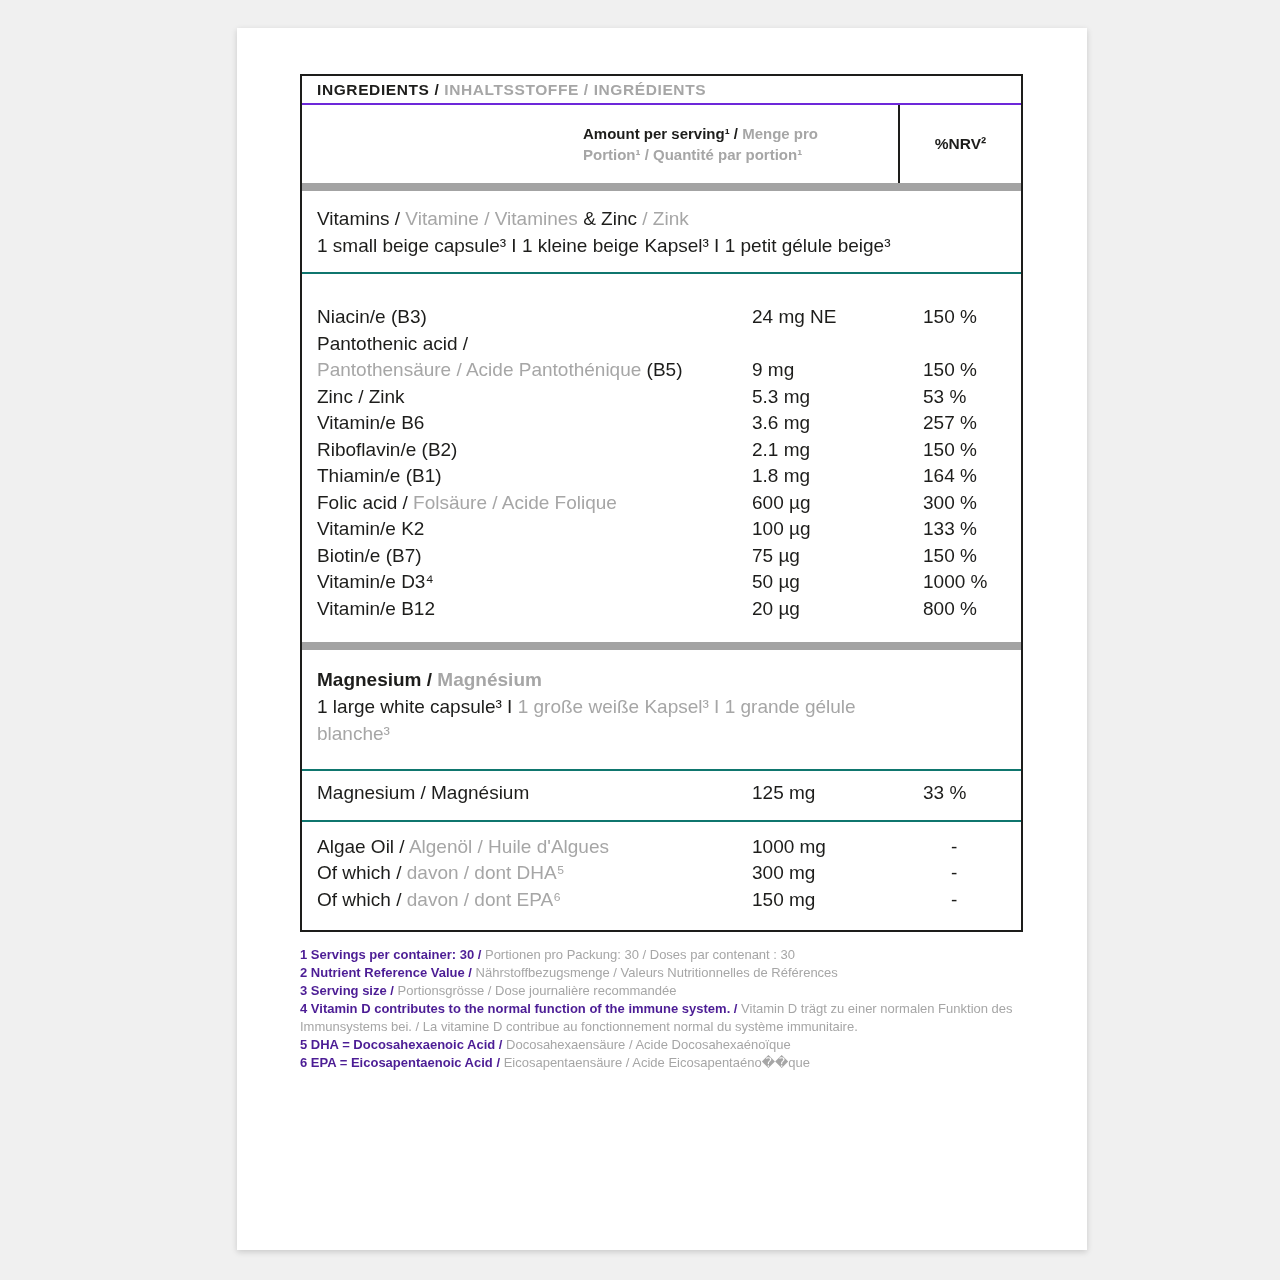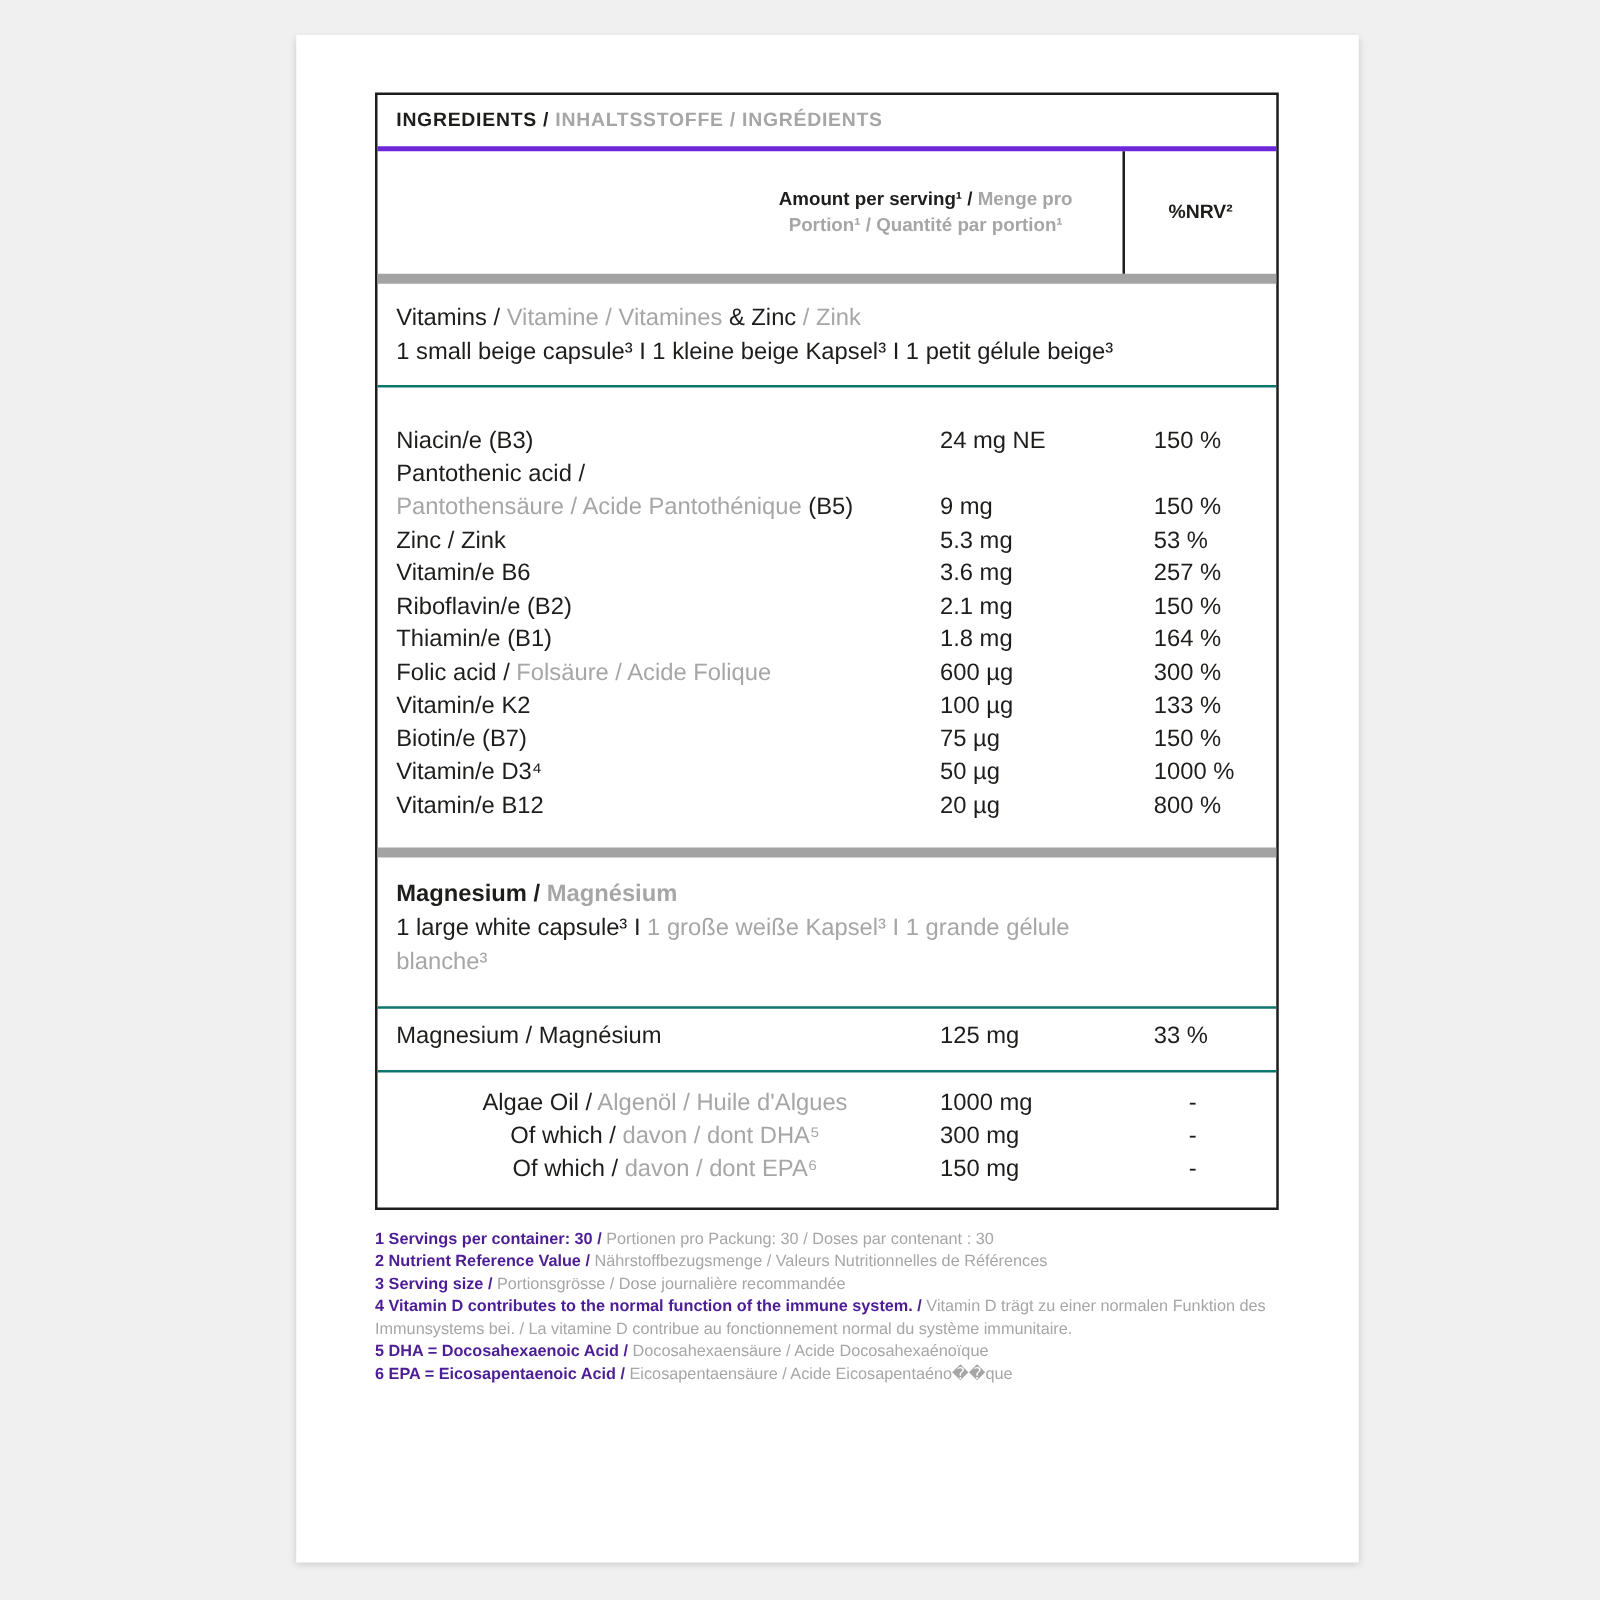--- a/index.html
+++ b/index.html
@@ -13,44 +13,44 @@
   .card {
     position:absolute; left:237px; top:28px;
     width:850px; height:1222px;
     background:#ffffff;
     box-shadow:0 2px 6px rgba(0,0,0,.16);
     padding:46px 64px 0 63px;
   }
   .tbl { width:723px; border:2px solid #1d1d1b; }
 
   .title-row {
-    height:41px; display:flex; align-items:center;
+    height:27px; display:flex; align-items:center;
     padding-left:15px; font-weight:bold; font-size:15.5px; letter-spacing:.6px;
   }
-  .header-row { display:flex; height:102px; border-top:4px solid #6d28d9;text-align:center; }
+  .header-row { display:flex; height:80px; border-top:2px solid #6d28d9; }
   .hdr-amount {
     flex:1; display:flex; flex-direction:column; justify-content:center;
     padding-left:281px; font-weight:bold; font-size:15px; line-height:21px;
   }
   .hdr-nrv {
     width:123px; border-left:2px solid #1d1d1b;
     display:flex; align-items:center; justify-content:center;
     font-weight:bold; font-size:15.5px;
   }
 
   .sec-head { border-top:8px solid #a3a3a3; font-size:19px; line-height:27px; padding:14px 40px 13px 15px; }
   .sec-head .sh-desc { white-space:pre-line; }
   .sec-head.pad-m { padding:16px 90px 22px 15px; }
   .sec-head.pad-o { padding:12px 90px 19px 15px; }
   .sh-title.b { font-weight:bold; }
 
   .rows { border-top:2px solid #0f766e; }
   .rows.pad-v { padding:30px 0 20px; }
   .rows.pad-m { padding:9px 0 13px; }
-  .rows.pad-o { padding:12px 0 17px;text-align:center; }
+  .rows.pad-o { padding:12px 0 17px; }
   .irow { position:relative; font-size:19px; line-height:26.5px; }
   .iname { padding-left:15px; max-width:445px; white-space:pre-line; }
   .iamount { position:absolute; left:450px; bottom:0; color:#1d1d1b; }
   .invr { position:absolute; left:621px; bottom:0; color:#1d1d1b; }
   .invr.dash { left:649px; }
 
   .footnotes { margin-top:14px; width:737px; font-size:13px; line-height:18px; }
   .footnotes p { margin:0; }
 
   .seg-dark { color:#1d1d1b; }

